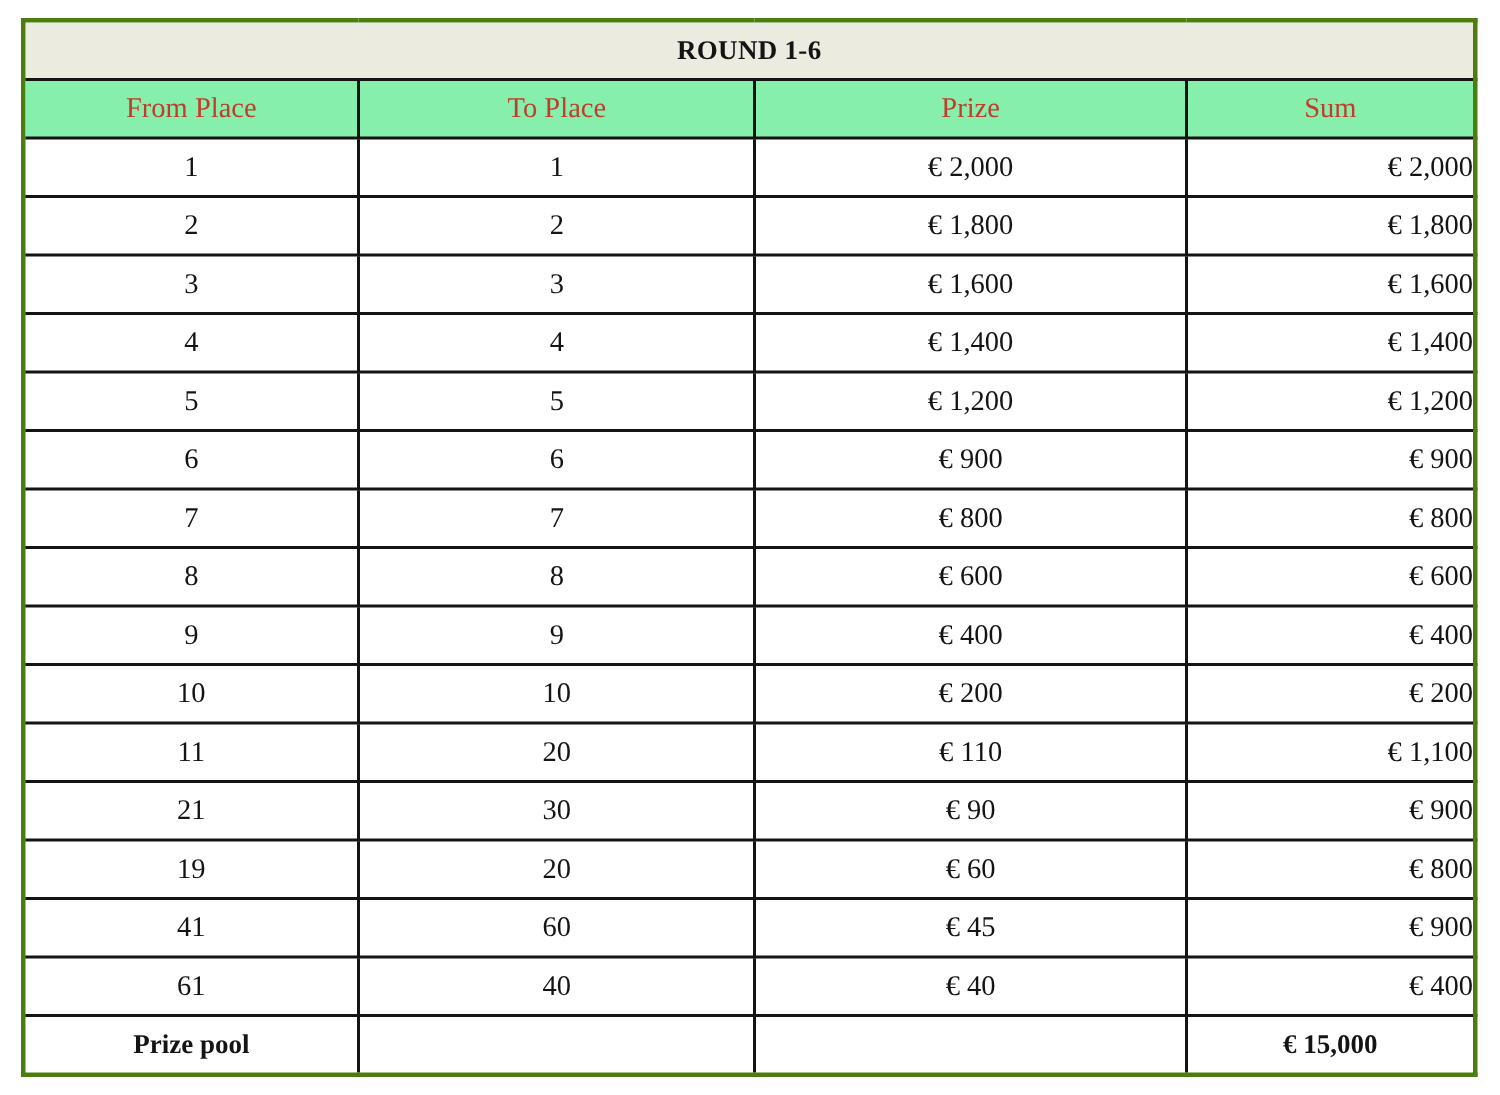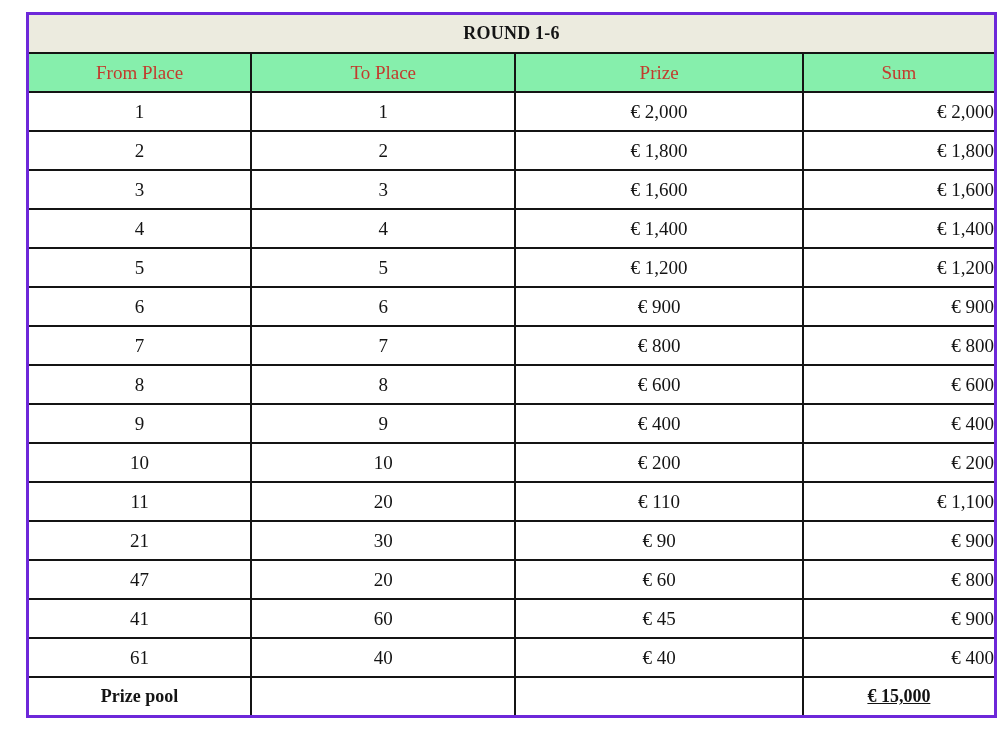--- a/index.html
+++ b/index.html
@@ -24,22 +24,21 @@
   table.prize-table td, table.prize-table th {
     border: 2px solid #141414;
     height: 37px;
     padding: 0;
     font-size: 19px;
     font-weight: normal;
     overflow: hidden;
     white-space: nowrap;
   }
   table.prize-table {
-    border: 3px solid #6d28d9;
-    margin-left: 12px;
+    border: 3px solid #4d7c0f;
   }
   col.c-from  { width: 23.1%; }
   col.c-to    { width: 27.3%; }
   col.c-prize { width: 29.7%; }
   col.c-sum   { width: 19.9%; }
 
   tr.title-row th {
     background: #ecebdf;
     color: #141414;
     font-weight: bold;
@@ -61,21 +60,20 @@
   }
   tr.footer-row td.cell-from {
     font-weight: bold;
     font-size: 18px;
   }
   tr.footer-row td.cell-sum {
     font-weight: bold;
     font-size: 18px;
     text-align: center;
     padding-right: 0;
-    text-decoration: underline;
   }
 </style>
 </head>
 <body>
 
 <div class="page">
   <table class="prize-table">
     <colgroup>
       <col class="c-from">
         <col class="c-to">
@@ -160,21 +158,21 @@
         <td class="cell-prize">€ 110</td>
         <td class="cell-sum">€ 1,100</td>
       </tr>
       <tr>
         <td class="cell-from">21</td>
         <td class="cell-to">30</td>
         <td class="cell-prize">€ 90</td>
         <td class="cell-sum">€ 900</td>
       </tr>
       <tr>
-        <td class="cell-from">47</td>
+        <td class="cell-from">19</td>
         <td class="cell-to">20</td>
         <td class="cell-prize">€ 60</td>
         <td class="cell-sum">€ 800</td>
       </tr>
       <tr>
         <td class="cell-from">41</td>
         <td class="cell-to">60</td>
         <td class="cell-prize">€ 45</td>
         <td class="cell-sum">€ 900</td>
       </tr>

